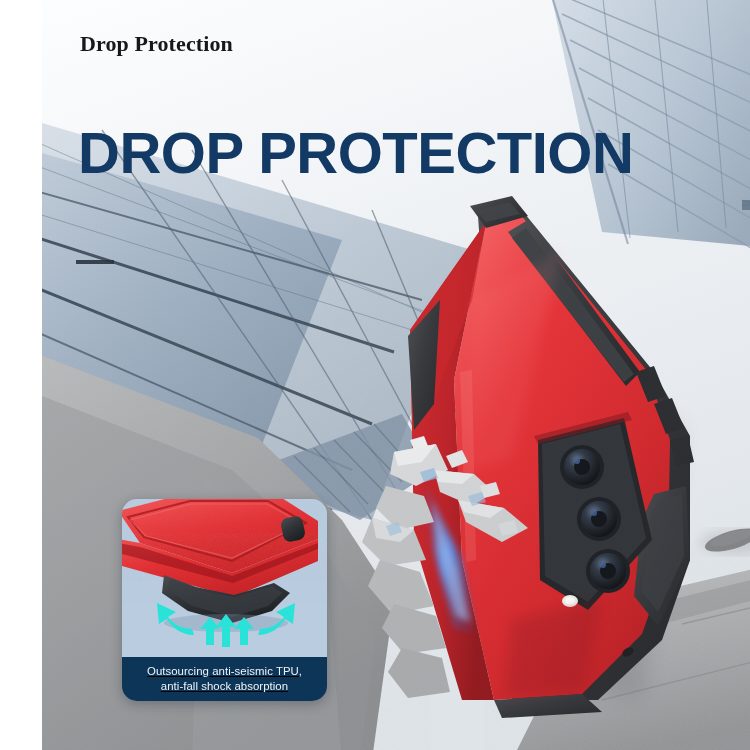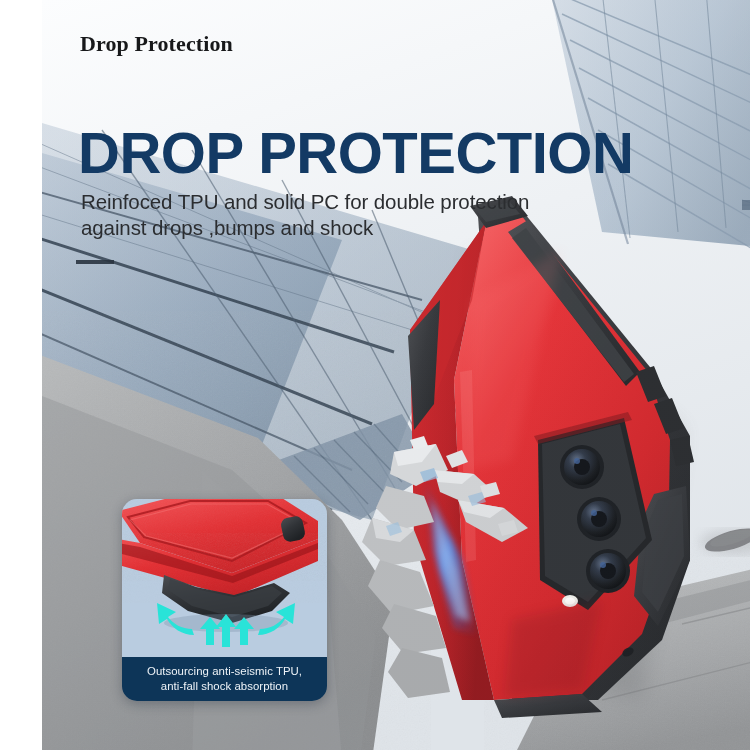--- a/index.html
+++ b/index.html
@@ -48,21 +48,21 @@
     position:absolute;left:80px;top:499px;
     width:205px;height:202px;
     border-radius:15px;overflow:hidden;
     box-shadow:0 3px 12px rgba(20,30,45,.30);
   }
   .callout-art{position:absolute;left:0;top:0;width:205px;height:158px;}
   .callout-art svg{display:block;}
   .callout-cap{
     position:absolute;left:0;bottom:0;width:205px;height:44px;
     background:#0d3558;
-    display:flex;align-items:center;justify-content:center;
+    display:flex;align-items:center;justify-content:center;text-decoration:underline;
   }
   .callout-cap span{
     display:block;text-align:center;color:#eef3f8;
     font-size:11.4px;line-height:1.33;letter-spacing:.05px;
     white-space:pre-line;
   }
 </style>
 </head>
 <body>
 
@@ -335,22 +335,20 @@
 
         <rect width="750" height="750" fill="url(#skyG)" opacity="0.05"></rect>
       </g>
     </svg>
   </div>
 
   <div class="eyebrow">Drop Protection</div>
 
   <h1 class="headline">DROP PROTECTION</h1>
 
-  <p class="subcopy">Reinfoced TPU and solid PC for double protection
-against drops ,bumps and shock</p>
 
   <div class="callout">
 
     <div class="callout-art">
       <svg viewBox="0 0 205 158" width="205" height="158" xmlns="http://www.w3.org/2000/svg">
         <defs>
           <linearGradient id="cRed" x1="0" y1="0" x2="0.7" y2="1">
             <stop offset="0%" stop-color="#f04b4e"></stop>
             <stop offset="40%" stop-color="#e22d31"></stop>
             <stop offset="100%" stop-color="#c11e23"></stop>

